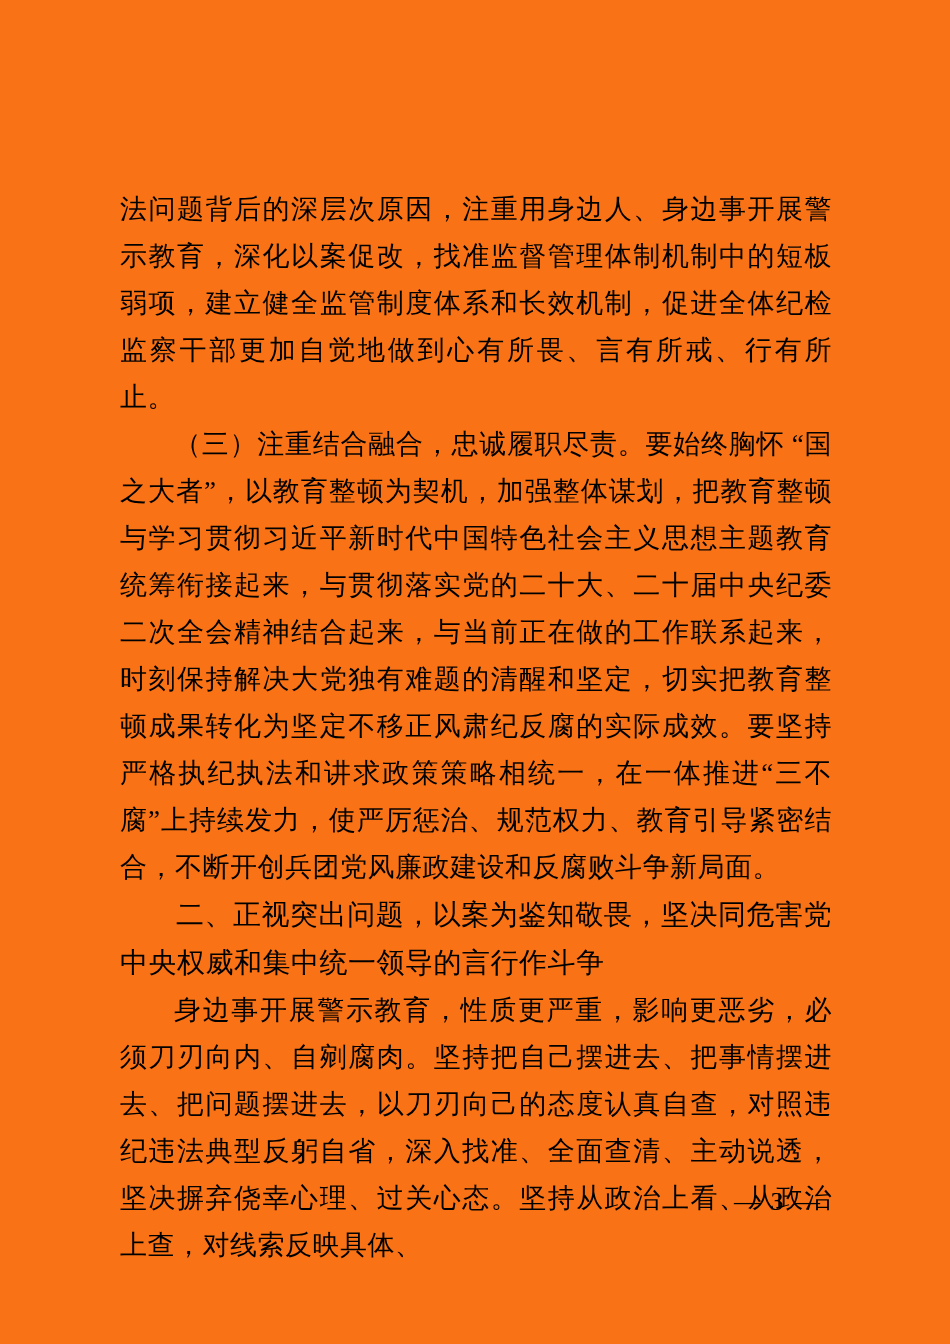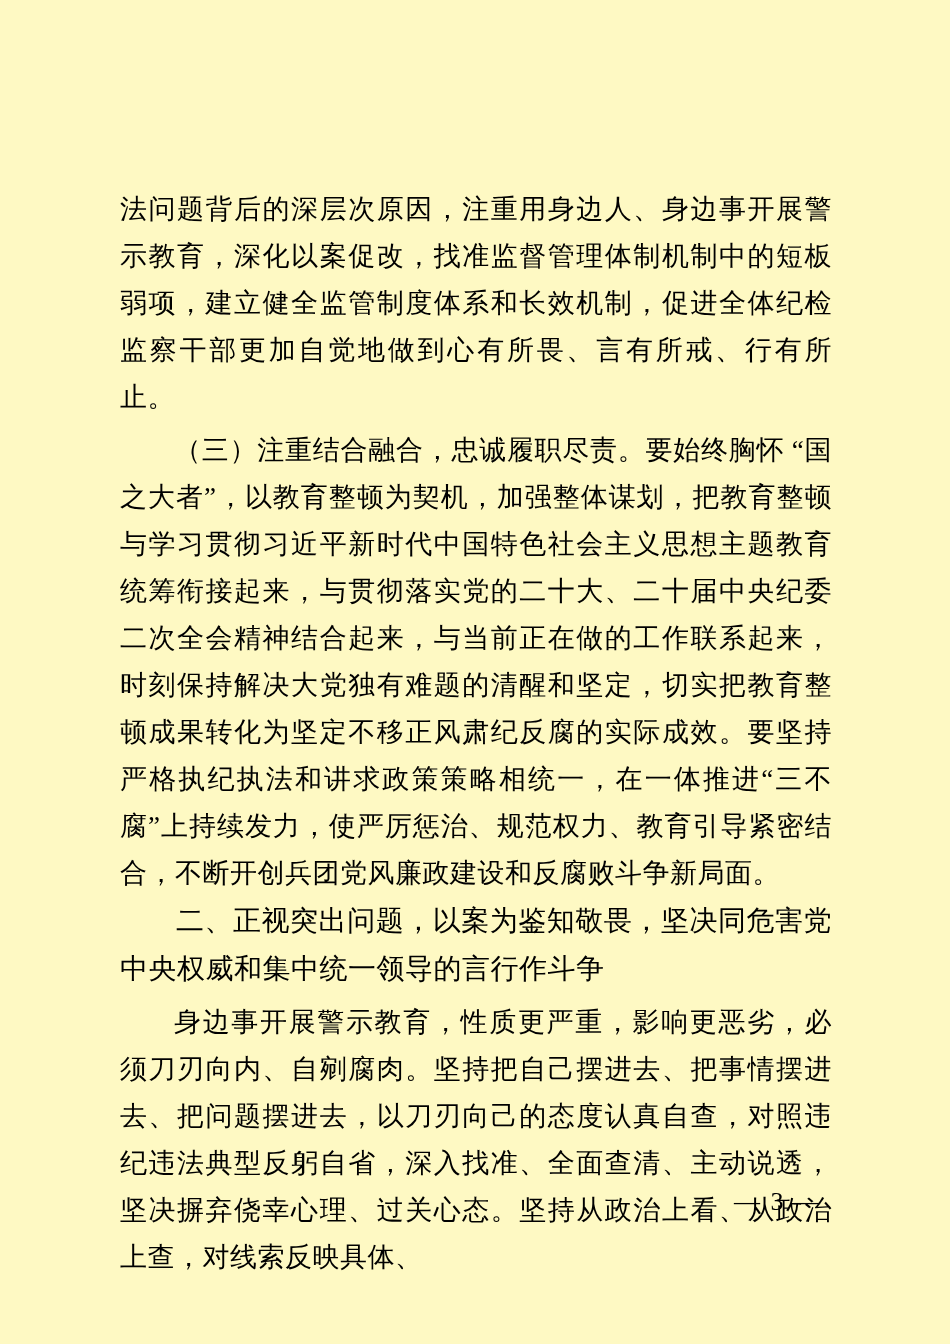--- a/index.html
+++ b/index.html
@@ -4,21 +4,21 @@
 <style>
   html, body {
     margin: 0;
     padding: 0;
     background: #ffffff;
   }
   .page {
     position: relative;
     width: 950px;
     height: 1344px;
-    background: #fef9c3;
+    background: #f97316;
     overflow: hidden;
     font-family: "Liberation Serif", serif;
     color: #000000;
   }
   .content {
     position: absolute;
     top: 186px;
     left: 120px;
     width: 712px;
   }
@@ -26,21 +26,20 @@
     margin: 0;
     font-size: 27px;
     line-height: 47px;
     text-align: justify;
     text-justify: inter-ideograph;
     letter-spacing: 0.5px;
     font-weight: normal;
   }
   .para.indent {
     text-indent: 2em;
-    margin-top: 6px;
   }
   .heading {
     margin: 0;
     font-size: 28px;
     line-height: 48px;
     text-align: justify;
     text-indent: 2em;
     font-weight: normal;
     font-family: "Liberation Sans", sans-serif;
     letter-spacing: 0.5px;

